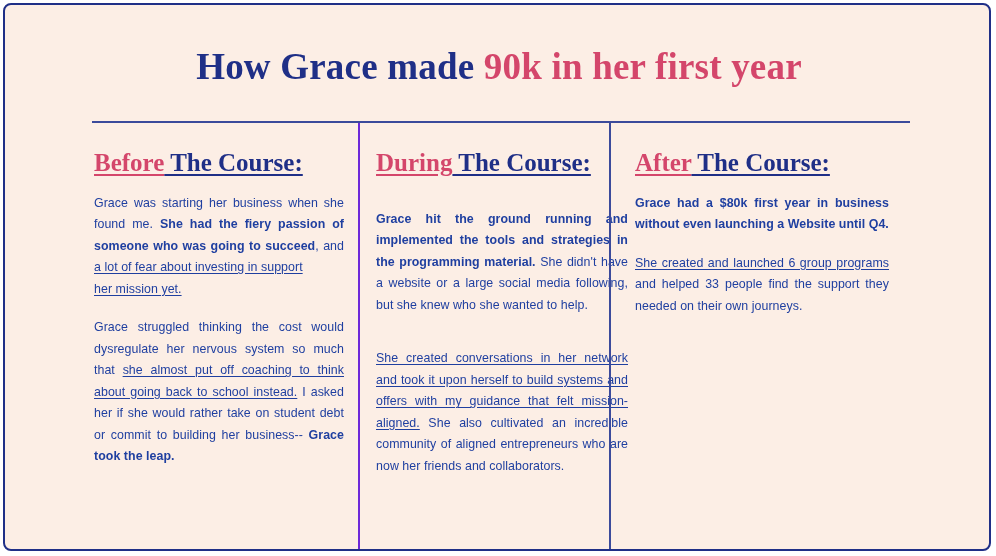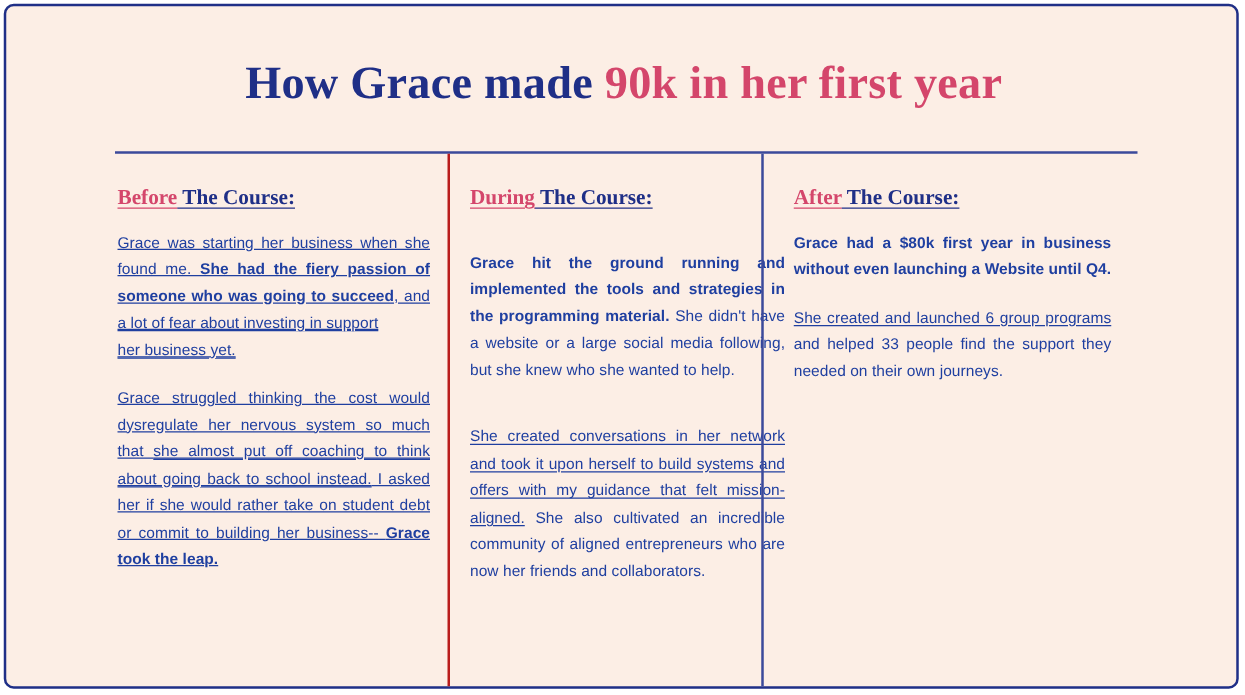--- a/index.html
+++ b/index.html
@@ -59,26 +59,26 @@
     height: 430px;
     display: flex;
   }
 
   .col {
     box-sizing: border-box;
     position: relative;
     padding: 26px 16px 0 0;
   }
   .col-1 { width: 353px; padding-left: 89px; }
-  .col-2 { width: 251px; padding-left: 16px; border-left: 2px solid #b91c1c; }
+  .col-2 { width: 251px; padding-left: 16px; border-left: 2px solid #6d28d9; }
   .col-3 { width: 354px; padding-left: 24px; border-left: 2px solid #3B4A9B; }
 
   .col-head {
     font-family: "Liberation Serif", serif;
-    font-size: 17px;
+    font-size: 25px;
     font-weight: 700;
     line-height: 1.1;
     margin: 0 0 16px 0;
     white-space: nowrap;
   }
   .col-head .accent {
     color: #D4466B;
     text-decoration: underline;
     text-decoration-color: #D4466B;
     text-underline-offset: 3px;
@@ -97,21 +97,21 @@
     text-align: justify;
     margin: 0 0 17px 0;
     letter-spacing: 0.05px;
   }
   .para:last-child { margin-bottom: 0; }
   .para b { font-weight: 700; }
   .para u {
     text-decoration: underline;
     text-underline-offset: 2px;
   }
-  .col-1 .para { width: 250px; text-decoration: underline; }
+  .col-1 .para { width: 250px; }
   .col-2 .para { width: 252px; margin-top: 32px; }
   .col-3 .para { width: 254px; }
   .nowrap-line { display: block; }
 </style>
 </head>
 <body>
 
 <div class="card">
 
   <div class="title">
@@ -120,21 +120,21 @@
 
   <div class="title-rule"></div>
 
   <div class="columns">
 
     <div class="col col-1">
       <div class="col-head">
         <span class="accent">Before</span><span class="base"> The Course:</span>
       </div>
       <div class="col-body">
-          <p class="para"><span>Grace was starting her business when she found me. </span><b>She had the fiery passion of someone who was going to succeed</b><span>, and </span><u>a lot of fear about investing in support </u><u class="nowrap-line">her business yet. </u></p>
+          <p class="para"><span>Grace was starting her business when she found me. </span><b>She had the fiery passion of someone who was going to succeed</b><span>, and </span><u>a lot of fear about investing in support </u><u class="nowrap-line">her mission yet. </u></p>
           <p class="para"><span>Grace struggled thinking the cost would dysregulate her nervous system so much that </span><u>she almost put off coaching to think about going back to school instead.</u><span> I asked her if she would rather take on student debt or commit to building her business-- </span><b>Grace took the leap.</b></p>
         </div>
     </div>
 
     <div class="col col-2">
       <div class="col-head">
         <span class="accent">During</span><span class="base"> The Course:</span>
       </div>
       <div class="col-body">
           <p class="para"><b>Grace hit the ground running and implemented the tools and strategies in the programming material.</b><span> She didn't have a website or a large social media following, but she knew who she wanted to help.</span></p>

